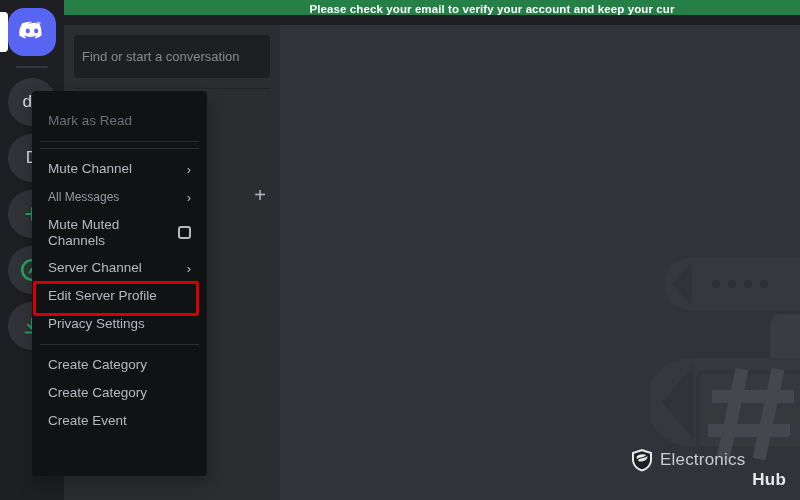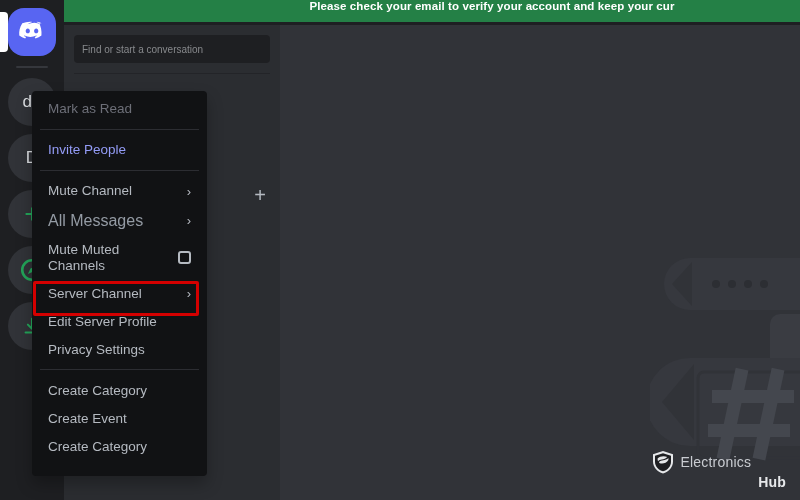--- a/index.html
+++ b/index.html
@@ -6,23 +6,23 @@
   html,body { width:800px; height:500px; overflow:hidden; }
   body {
     background:#1e1f22;
     font-family:"Liberation Sans", sans-serif;
     -webkit-font-smoothing:antialiased;
   }
   .app { position:relative; width:800px; height:500px; background:#1e1f22; }
 
   
   .verify-banner {
-    position:absolute; left:64px; top:0; width:736px; height:22px;
+    position:absolute; left:64px; top:0; width:736px; height:15px;
     background:#248046; color:#ffffff;
-    display:flex; align-items:flex-start; justify-content:center;
+    display:flex; align-items:flex-end; justify-content:center;
     font-size:11.5px; font-weight:600; white-space:nowrap; overflow:hidden;
     letter-spacing:.1px;
   }
   .verify-banner .btxt { transform:translateX(60px); }
 
   
   .server-rail {
     position:absolute; left:0; top:0; width:64px; height:500px;
     background:#1e1f22; padding-top:8px;
     display:flex; flex-direction:column; align-items:center; gap:8px;
@@ -49,72 +49,72 @@
   .rail-sep { width:32px; height:2px; background:#35373c; border-radius:1px;
     margin:2px 0; }
 
   
   .dm-sidebar {
     position:absolute; left:64px; top:25px; width:216px; height:475px;
     background:#2b2d31;
   }
   .dm-search-wrap { padding:10px 10px 0 10px; }
   .dm-search {
-    height:28px; background:#1e1f22; border-radius:4px;
+    height:43px; background:#1e1f22; border-radius:4px;
     display:flex; align-items:center; padding:0 8px;
-    color:#87898c; font-size:10px; white-space:nowrap; overflow:hidden;
+    color:#87898c; font-size:13px; white-space:nowrap; overflow:hidden;
   }
   .dm-divider { height:1px; background:#232428; margin-top:10px; }
   .dm-plus-row {
     position:absolute; left:0; top:150px; width:216px; height:40px;
     display:flex; align-items:center; justify-content:flex-end; padding-right:14px;
   }
   .plus-icon { color:#b5bac1; font-size:20px; line-height:1; font-weight:300; }
 
   
   .main {
     position:absolute; left:280px; top:25px; width:520px; height:475px;
     background:#313338; overflow:hidden;
   }
   .deco { position:absolute; right:-30px; top:215px; opacity:1; }
 
   
   .ctx-menu {
     position:absolute; left:32px; top:91px; width:175px;
     background:#111214; border-radius:4px;
-    padding:4px 0 8px 0;
+    padding:16px 0 8px 0;
     box-shadow:0 8px 16px rgba(0,0,0,.28);
     overflow:hidden; height:385px;
   }
   .ctx-item {
     position:relative; margin:0 8px; padding:6px 8px;
     border-radius:3px; color:#b5bac1; font-size:13.5px;
     display:flex; align-items:center; justify-content:space-between;
     min-height:28px; line-height:1.15;
   }
   .ctx-item .lbl-wrap { display:flex; flex-direction:column; }
   .ctx-item.disabled { color:#6d6f78; }
   .ctx-item.brand { color:#949cf7; }
-  .ctx-sub { font-size:16px; color:#949ba4; margin-top:1px; }
+  .ctx-sub { font-size:12px; color:#949ba4; margin-top:1px; }
   .ctx-sep { height:1px; background:#2c2d32; margin:6px 8px; }
   .chev { color:#b5bac1; font-size:13px; line-height:1; }
   .cbox {
     width:13px; height:13px; border:2px solid #b5bac1; border-radius:3px;
     background:transparent;
   }
   .hl-box {
     position:absolute; left:33px; top:281px; width:166px; height:35px;
     border:3px solid #d40000; border-radius:2px; pointer-events:none;
   }
 
   
   .watermark {
     position:absolute; right:14px; bottom:10px;
     display:flex; align-items:center; gap:7px;
-    color:#c9ccd1; font-size:14px; letter-spacing:.2px;
+    color:#c9ccd1; font-size:17px; letter-spacing:.2px;
   }
   .watermark .wm-strong { font-weight:700; color:#e6e8ea;margin-top:40px; }
   .watermark .wm-light { font-weight:400; }
 </style>
 </head>
 <body>
 
 <div class="app">
 
   <div class="main">
@@ -209,25 +209,20 @@
 
   <div class="ctx-menu">
 
     <div class="ctx-item disabled">
       <span class="lbl-wrap">
           <span>Mark as Read</span>
         </span>
     </div>
     <div class="ctx-sep"></div>
 
-    <div class="ctx-item brand">
-      <span class="lbl-wrap">
-          <span>Invite People</span>
-        </span>
-    </div>
     <div class="ctx-sep"></div>
 
     <div class="ctx-item">
       <span class="lbl-wrap">
           <span>Mute Channel</span>
         </span>
       <span class="chev">›</span>
     </div>
 
     <div class="ctx-item">
@@ -265,27 +260,27 @@
     <div class="ctx-sep"></div>
 
     <div class="ctx-item">
       <span class="lbl-wrap">
           <span>Create Category</span>
         </span>
     </div>
 
     <div class="ctx-item">
       <span class="lbl-wrap">
+          <span>Create Category</span>
+        </span>
+    </div>
+
+    <div class="ctx-item">
+      <span class="lbl-wrap">
           <span>Create Event</span>
-        </span>
-    </div>
-
-    <div class="ctx-item">
-      <span class="lbl-wrap">
-          <span>Create Category</span>
         </span>
     </div>
   </div>
 
   <div class="hl-box"></div>
 
   <div class="watermark">
     <svg width="22" height="24" viewBox="0 0 22 24">
       <path fill="#e6e8ea" d="M11 1 1 4.2v7.4C1 17.3 5.2 22 11 23.4 16.8 22 21 17.3 21 11.6V4.2Z"></path>
       <path fill="#1e1f22" d="M11 3.2 3 5.7v6c0 4.6 3.4 8.4 8 9.6 4.6-1.2 8-5 8-9.6v-6Z"></path>

